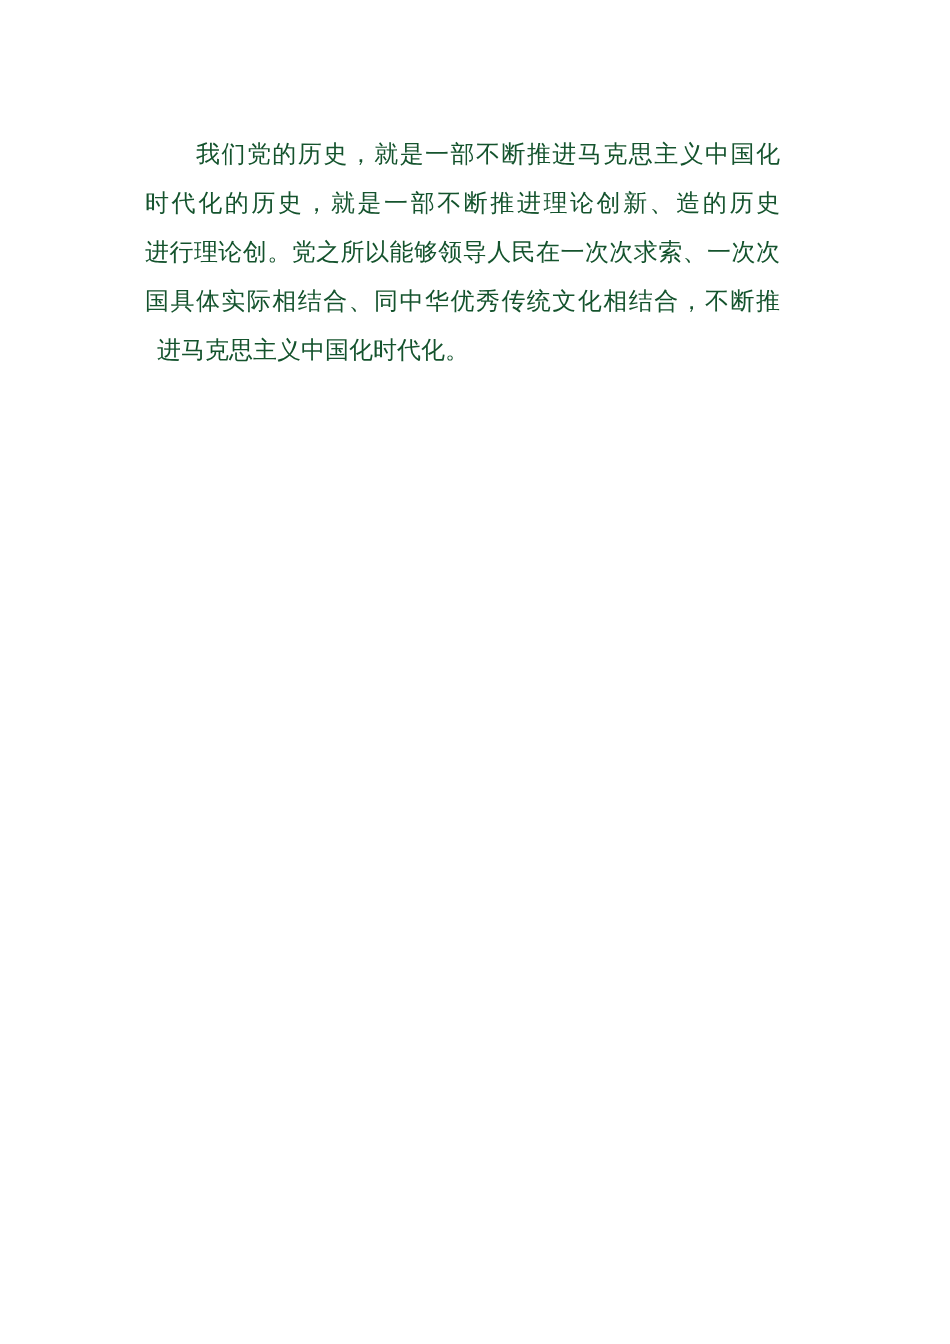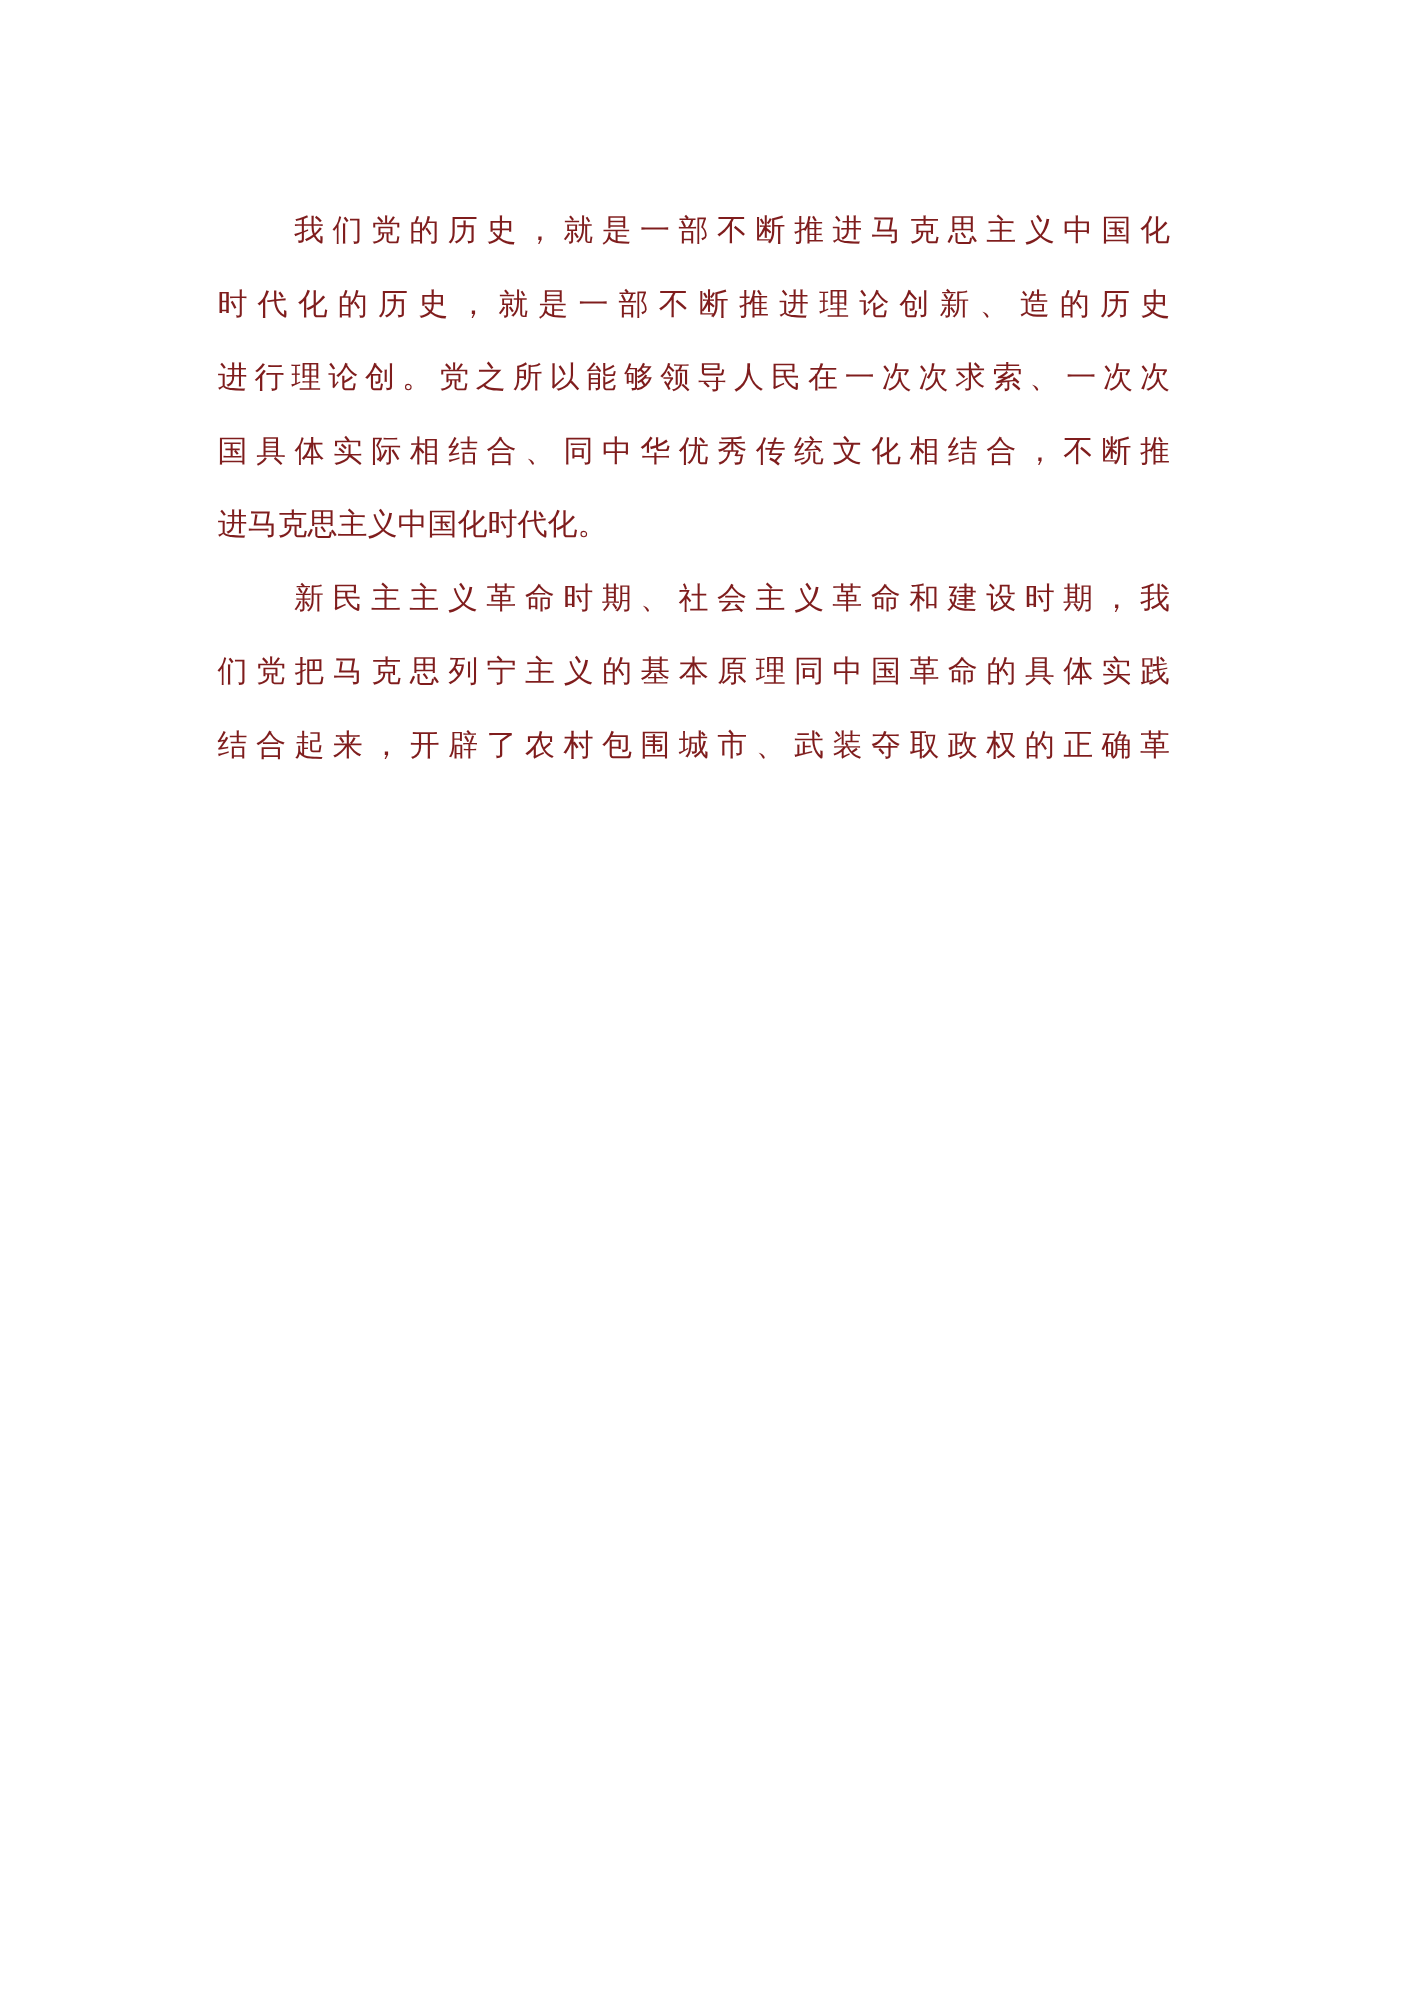--- a/index.html
+++ b/index.html
@@ -26,49 +26,45 @@
     width: 635px;
   }
   .paragraph {
     margin: 0;
     padding: 0;
   }
   .line {
     display: block;
     height: 49px;
     line-height: 49px;
-    font-size: 20px;
-    color: #7f1d1d;
+    font-size: 24px;
+    color: #14532d;
     letter-spacing: 0;
     white-space: nowrap;
     text-align: justify;
     text-align-last: justify;
   }
   .line.indent {
     padding-left: 51px; 
   }
   .line.para-end {
     text-align: left;
     text-align-last: left;
+    margin-left: 12px;
   }
 </style>
 </head>
 <body>
 
 <div class="page">
   <div class="text-block">
 
     <div class="paragraph">
       <span class="line indent">我们党的历史，就是一部不断推进马克思主义中国化</span>
       <span class="line">时代化的历史，就是一部不断推进理论创新、造的历史</span>
       <span class="line">进行理论创。党之所以能够领导人民在一次次求索、一次次</span>
       <span class="line">国具体实际相结合、同中华优秀传统文化相结合，不断推</span>
       <span class="line para-end">进马克思主义中国化时代化。</span>
     </div>
 
-    <div class="paragraph">
-      <span class="line indent">新民主主义革命时期、社会主义革命和建设时期，我</span>
-      <span class="line">们党把马克思列宁主义的基本原理同中国革命的具体实践</span>
-      <span class="line">结合起来，开辟了农村包围城市、武装夺取政权的正确革</span>
-    </div>
 
   </div>
 </div>
 
 </body></html>

